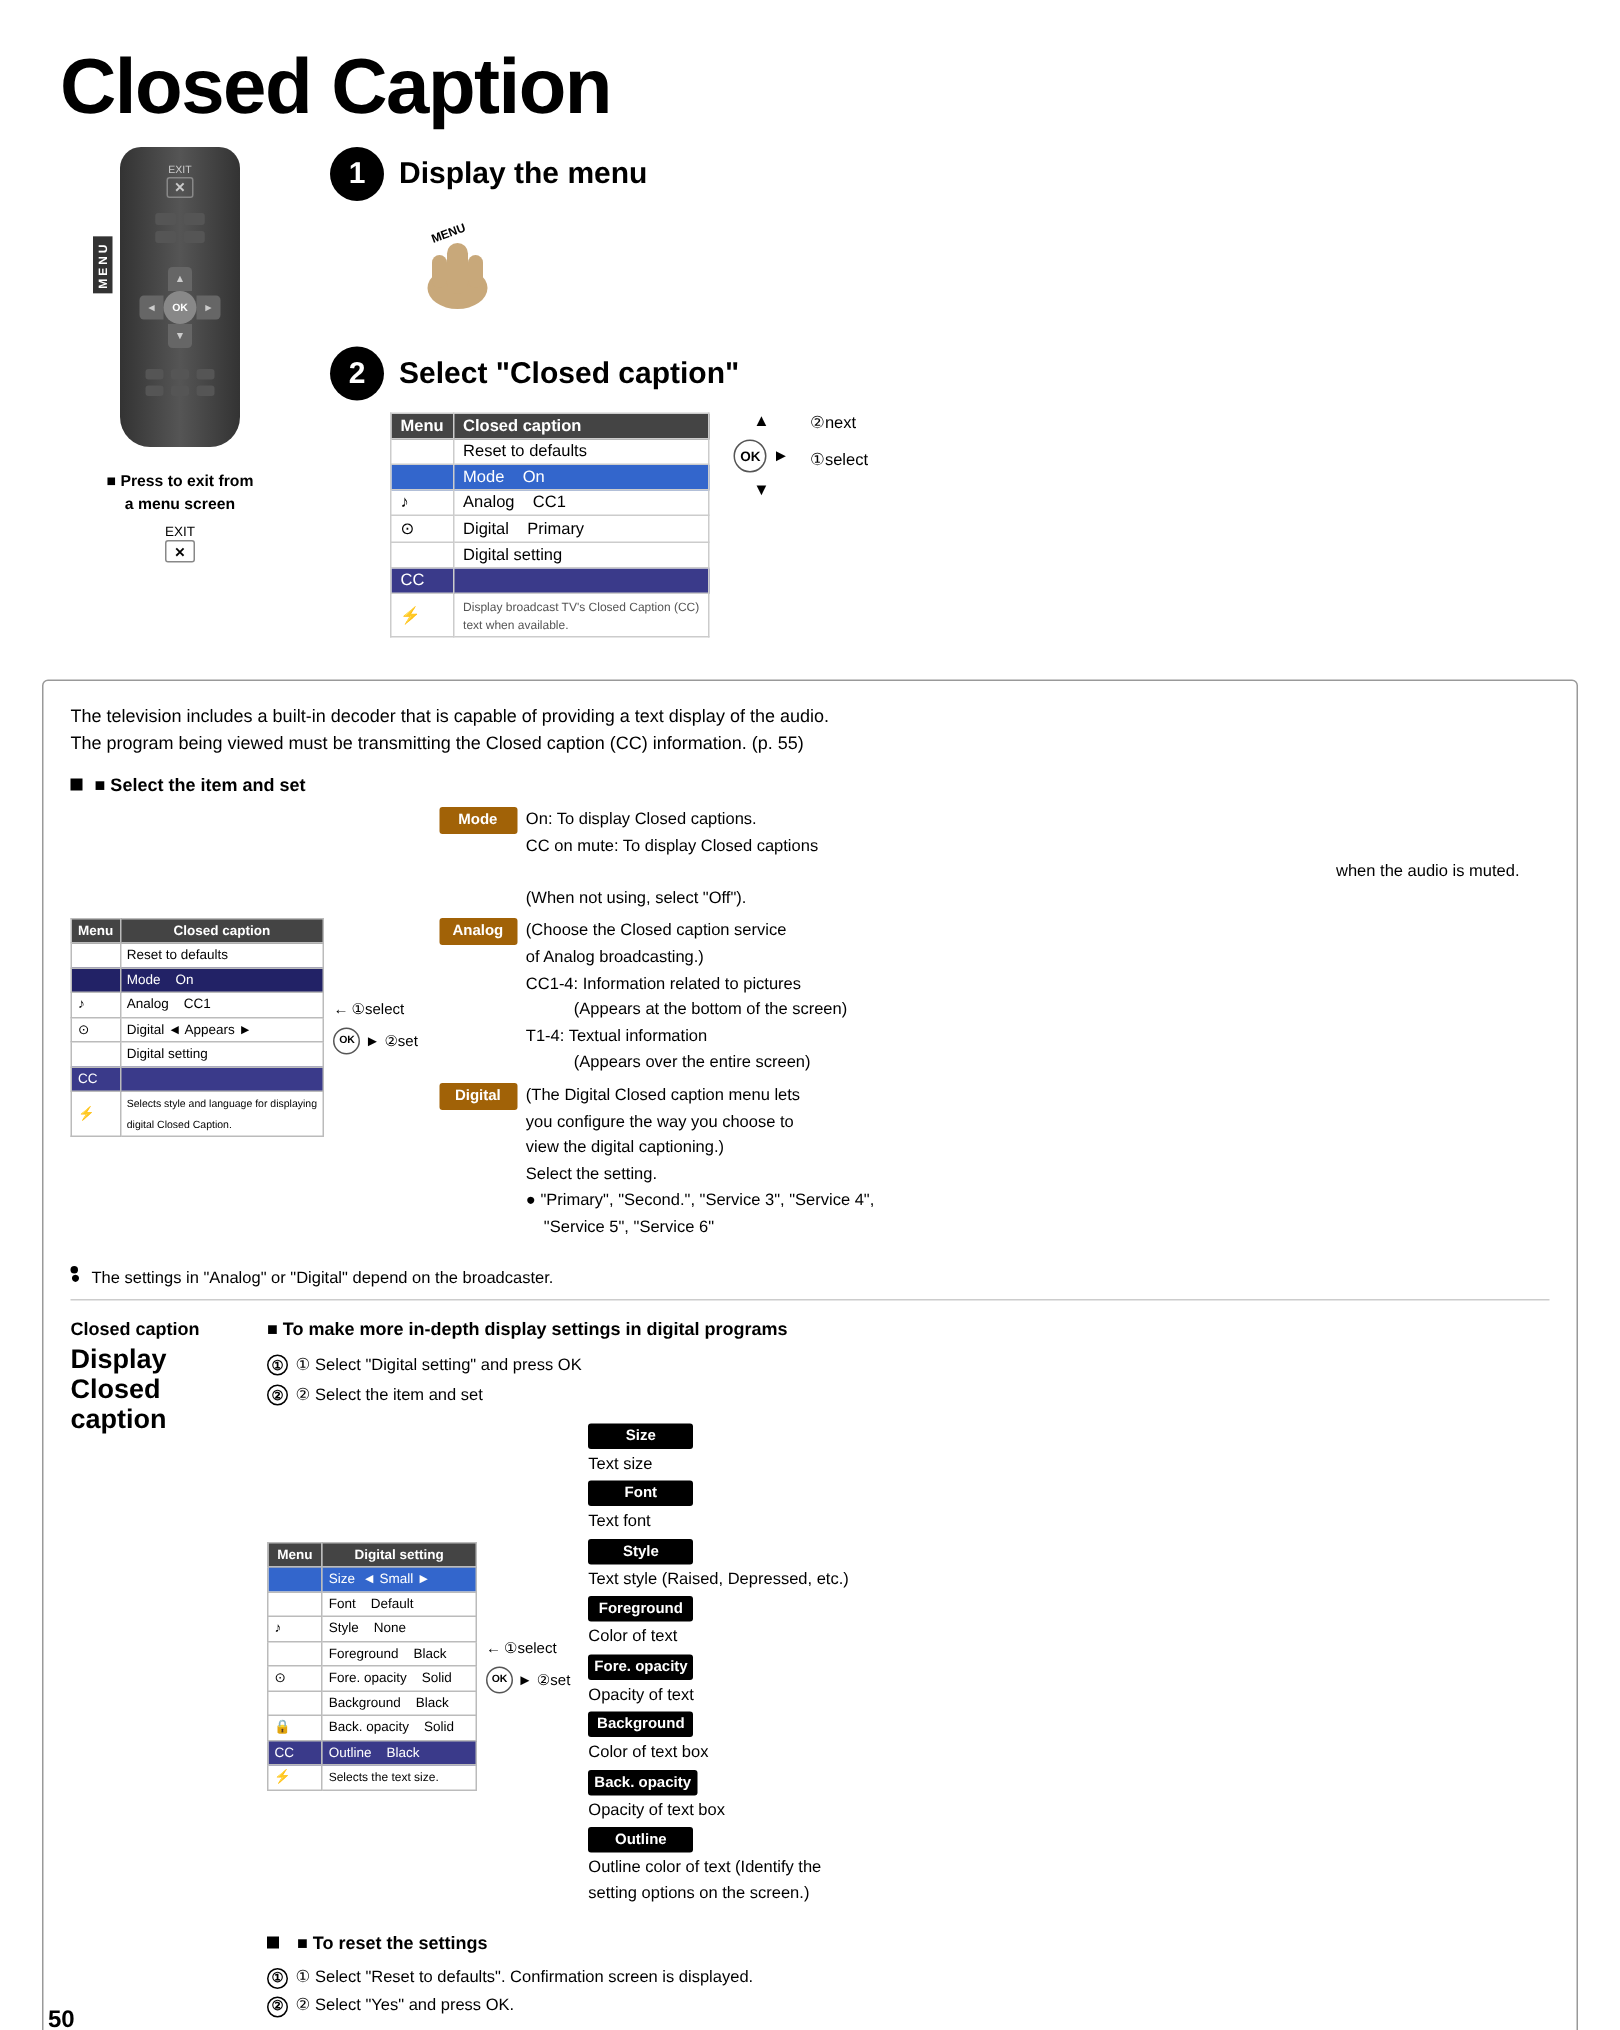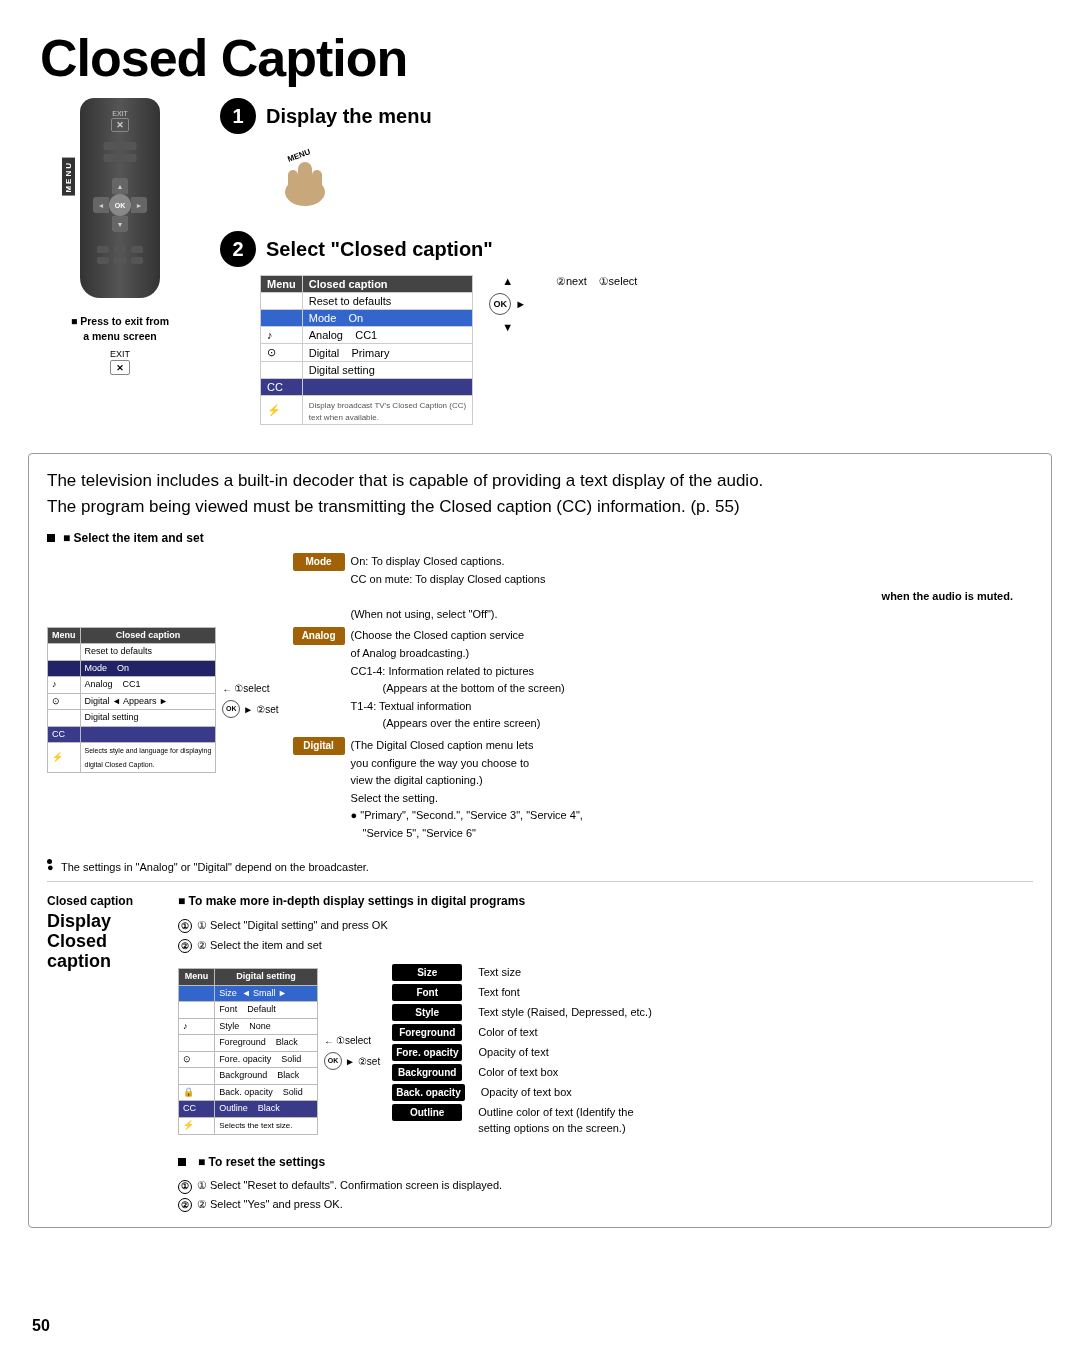--- a/index.html
+++ b/index.html
@@ -137,21 +137,21 @@
       margin: 12px 28px;
       border: 1.5px solid #999;
       border-radius: 4px;
       padding: 14px 18px;
       font-size: 12px;
       line-height: 1.5;
     }
 
     .content-intro {
       margin-bottom: 10px;
-      font-size: 17px;
+      font-size: 12px;
       line-height: 1.5;
     }
 
     .section-header-bold {
       font-weight: bold;
       font-size: 12px;
       margin-bottom: 6px;
       display: flex;
       align-items: center;
       gap: 4px;
@@ -289,22 +289,23 @@
 
     .digital-defs {
       flex: 1;
       font-size: 11px;
       line-height: 1.5;
     }
 
     .digital-def-row {
       display: flex;
       align-items: flex-start;
-      gap: 16px;
+      gap: 2px;
       margin-bottom: 3px;
+      flex-direction: column;
     }
 
     .dig-badge {
       background: #000;
       color: #fff;
       font-weight: bold;
       font-size: 10px;
       padding: 1px 4px;
       border-radius: 2px;
       white-space: nowrap;
@@ -506,21 +507,21 @@
 
         <div style="display:flex;flex-direction:column;align-items:center;gap:6px;justify-content:center;margin-left:6px;">
           <div style="font-size:11px;">▲</div>
           <div style="display:flex;align-items:center;gap:4px;">
             <div class="ok-circle">OK</div>
             <span style="font-size:11px;">►</span>
           </div>
           <div style="font-size:11px;">▼</div>
         </div>
 
-        <div style="display:flex;gap:12px;justify-content:center;margin-left:20px;">
+        <div style="display:flex;flex-direction:column;gap:12px;justify-content:center;margin-left:4px;">
           <div style="font-size:11px;">②next</div>
           <div style="font-size:11px;">①select</div>
         </div>
       </div>
     </div>
   </div>
 </div>
 
 <div class="content-box">
 
@@ -587,21 +588,21 @@
       </div>
     </div>
 
     <div class="definitions-area">
 
       <div class="def-row">
         <div class="def-badge">Mode</div>
         <div class="def-text">
           <div>On:    To display Closed captions.</div>
           <div>CC on mute: To display Closed captions</div>
-          <div style="text-align:right;padding-right:20px;font-weight:bold;">when the audio is muted.</div>
+          <div style="text-align:right;padding-right:20px;">when the audio is muted.</div>
           <div>(When not using, select "Off").</div>
         </div>
       </div>
 
       <div class="def-row">
         <div class="def-badge">Analog</div>
         <div class="def-text">
           <div>(Choose the Closed caption service</div>
           <div>of Analog broadcasting.)</div>
           <div>CC1-4:  Information related to pictures</div>

